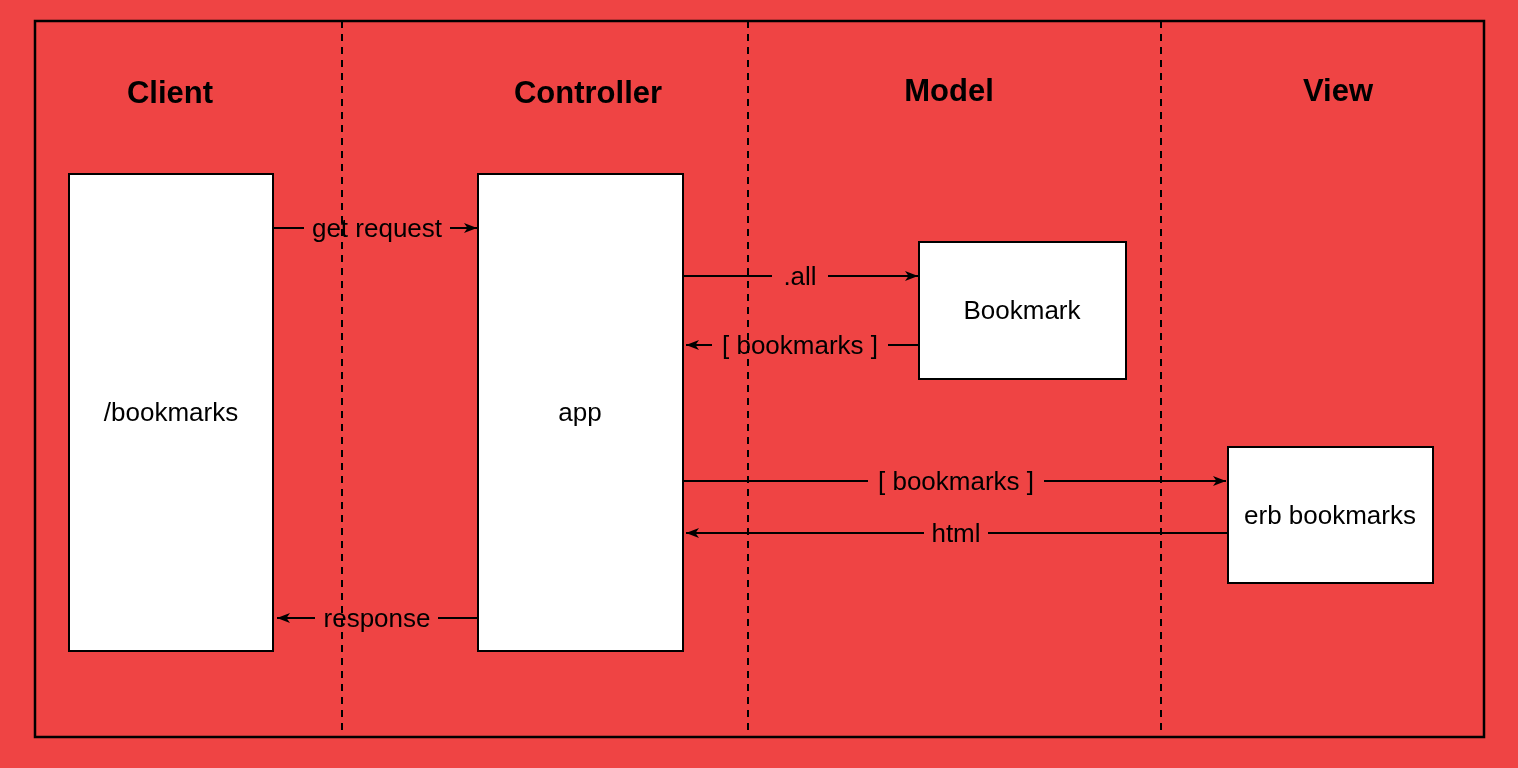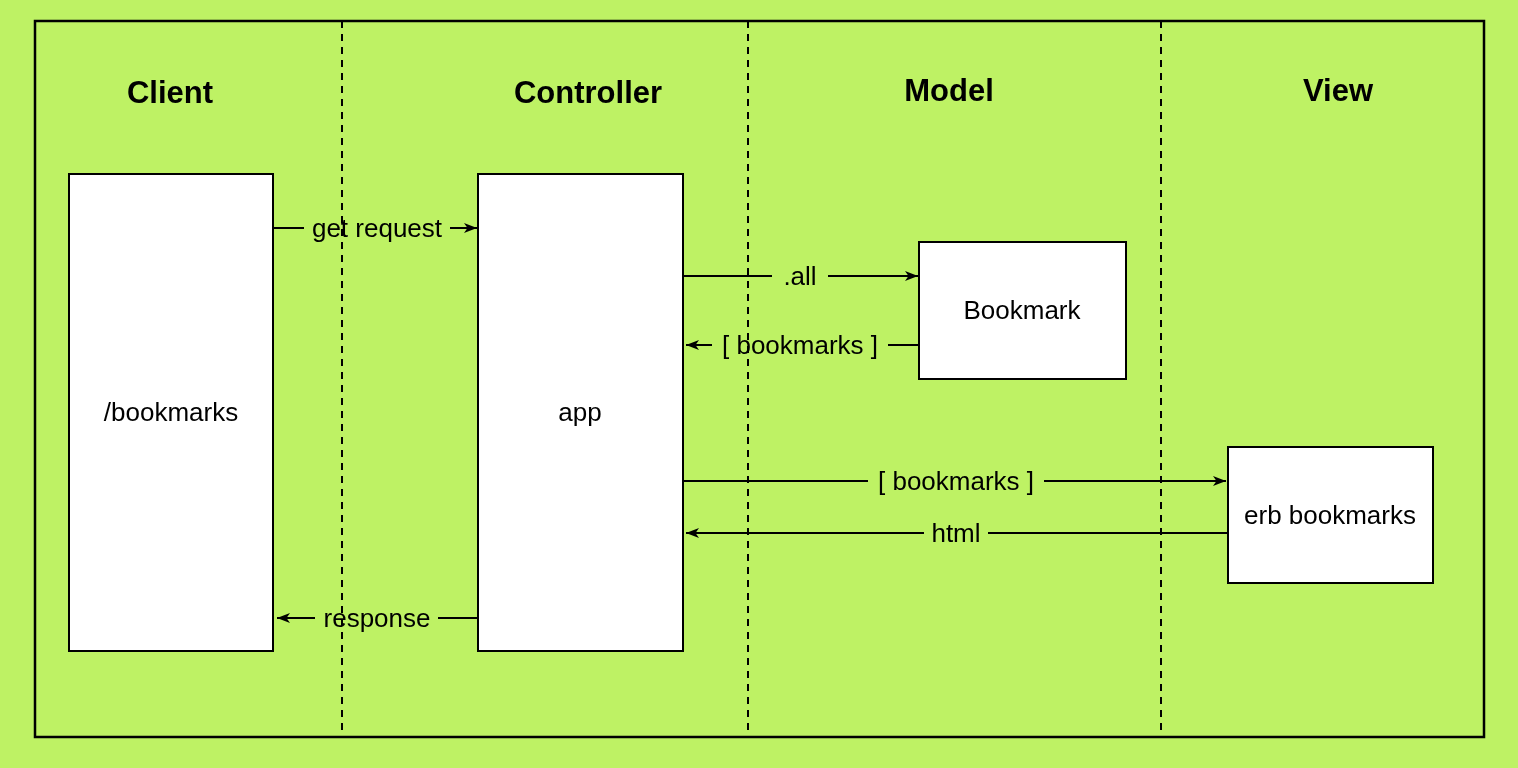--- a/index.html
+++ b/index.html
@@ -4,21 +4,21 @@
 <style>
   html, body {
     margin: 0;
     padding: 0;
     background: #ffffff;
   }
   .stage {
     position: relative;
     width: 1518px;
     height: 768px;
-    background: #bef264;
+    background: #ef4444;
     overflow: hidden;
   }
   svg { display: block; }
   .heading {
     font-family: "Liberation Sans", sans-serif;
     font-size: 31px;
     font-weight: bold;
     fill: #000000;
   }
   .label {

